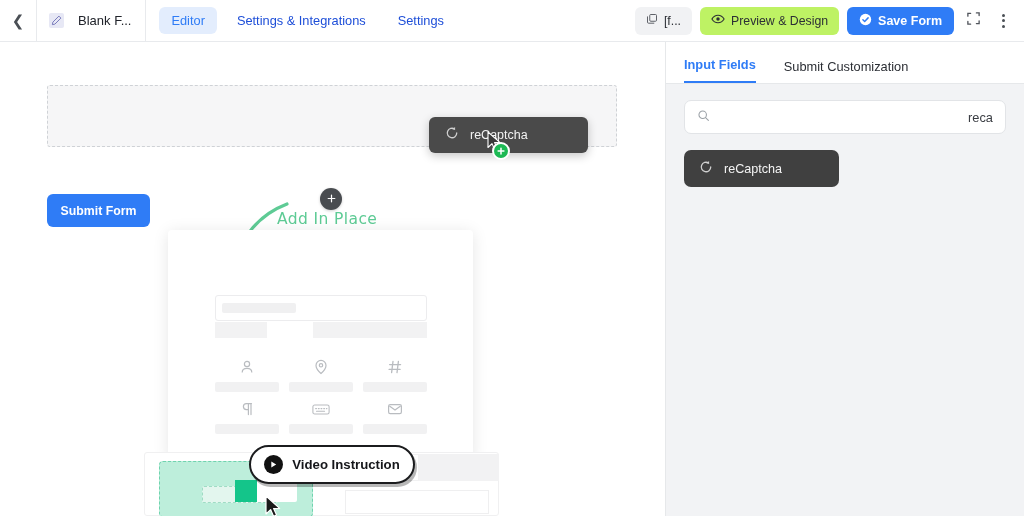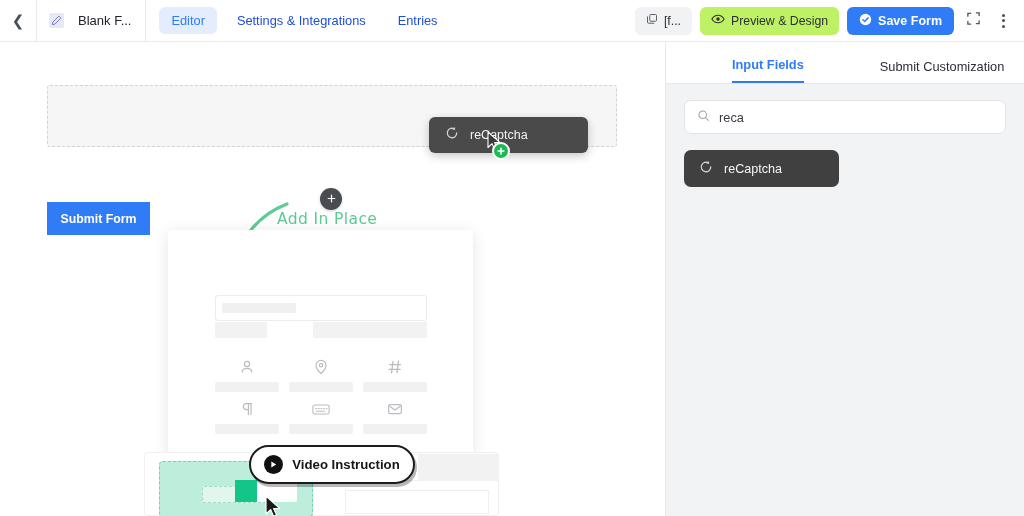--- a/index.html
+++ b/index.html
@@ -66,22 +66,22 @@
     position: absolute; left: 47px; top: 43px; width: 570px; height: 62px;
     background: #f6f6f7; border: 1px dashed #cfd2d6; border-radius: 3px;
   }
   .plus-circle {
     position: absolute; left: 320px; top: 146px; width: 22px; height: 22px;
     border-radius: 50%; background: #494c50; display: flex; align-items: center; justify-content: center;
     cursor: pointer; box-shadow: 0 1px 3px rgba(0,0,0,.2);
   }
   .submit-btn {
     position: absolute; left: 47px; top: 152px; width: 103px; height: 33px;
-    background: #2f7cf6; border-radius: 0; color: #fff; font-size: 12.3px;
-    font-weight: 600; display: flex; align-items: center; justify-content: center; cursor: pointer; margin-top: 8px;
+    background: #2f7cf6; border-radius: 6px; color: #fff; font-size: 12.3px;
+    font-weight: 600; display: flex; align-items: center; justify-content: center; cursor: pointer;
   }
   .arrow-svg { position: absolute; left: 215px; top: 160px; }
   .addinplace {
     position: absolute; left: 277px; top: 168px;
     font-family: "DejaVu Sans", sans-serif;
     font-size: 15.5px; color: #5ecb95; letter-spacing: .4px;
   }
 
   
   .overlay-card {
@@ -151,30 +151,30 @@
 
   
   .panel {
     position: absolute; left: 665px; top: 42px; width: 359px; height: 474px;
     background: #f2f3f5; border-left: 1px solid #e6e8ea;
   }
   .panel-tabs {
     height: 42px; background: #fff; display: flex; align-items: flex-end;
     padding-left: 18px; gap: 28px; border-bottom: 1px solid #e6e8ea;
   }
-  .ptab { font-size: 12.8px; color: #2b2e34; padding-bottom: 9px; cursor: pointer; white-space: nowrap; margin-left: 48px; }
+  .ptab { font-size: 12.8px; color: #2b2e34; padding-bottom: 9px; cursor: pointer; white-space: nowrap; }
   .ptab.active { color: #2f7cf6; font-weight: 600; border-bottom: 2px solid #2f7cf6; }
   .search-wrap { margin: 16px 18px 0 18px; }
   .search-box {
     height: 34px; background: #fff; border: 1px solid #e2e4e7; border-radius: 7px;
     display: flex; align-items: center; gap: 9px; padding: 0 12px;
   }
   .search-box input {
     border: 0; outline: 0; font-size: 12.8px; color: #3a3d43; background: transparent;
-    font-family: "Liberation Sans", sans-serif; width: 100%;
+    font-family: "Liberation Sans", sans-serif; width: 100%; text-align: right;
   }
   .field-chip {
     margin: 16px 18px 0 18px; width: 155px; height: 37px; background: #404040;
     border-radius: 7px; display: flex; align-items: center; gap: 11px; padding-left: 15px;
     cursor: grab;
   }
   .field-chip .lbl { color: #f4f4f4; font-size: 12.6px; }
 
   .cursor-arrow { position: absolute; pointer-events: none; }
 </style>
@@ -194,21 +194,21 @@
         <svg width="11" height="11" viewBox="0 0 16 16">
             <path d="M11.5 1.6 14.4 4.5 5.6 13.3 2 14l.7-3.6z" fill="none" stroke="#6d6fb5" stroke-width="1.3"></path>
           </svg>
       </span>
       <span class="form-tab-label">Blank F...</span>
     </div>
 
     <div class="navtabs">
       <div class="navtab active">Editor</div>
       <div class="navtab">Settings &amp; Integrations</div>
-      <div class="navtab">Entries</div>
+      <div class="navtab">Settings</div>
     </div>
 
     <div class="topbar-right">
 
       <div class="ghost-btn plain">
         <span>
           <svg width="12" height="12" viewBox="0 0 16 16">
               <rect x="5" y="2" width="9" height="9" rx="1.3" fill="none" stroke="#5a5e65" stroke-width="1.3"></rect>
               <path d="M11 13.6H3.4A1.4 1.4 0 0 1 2 12.2V4.6" fill="none" stroke="#5a5e65" stroke-width="1.3"></path>
             </svg>

